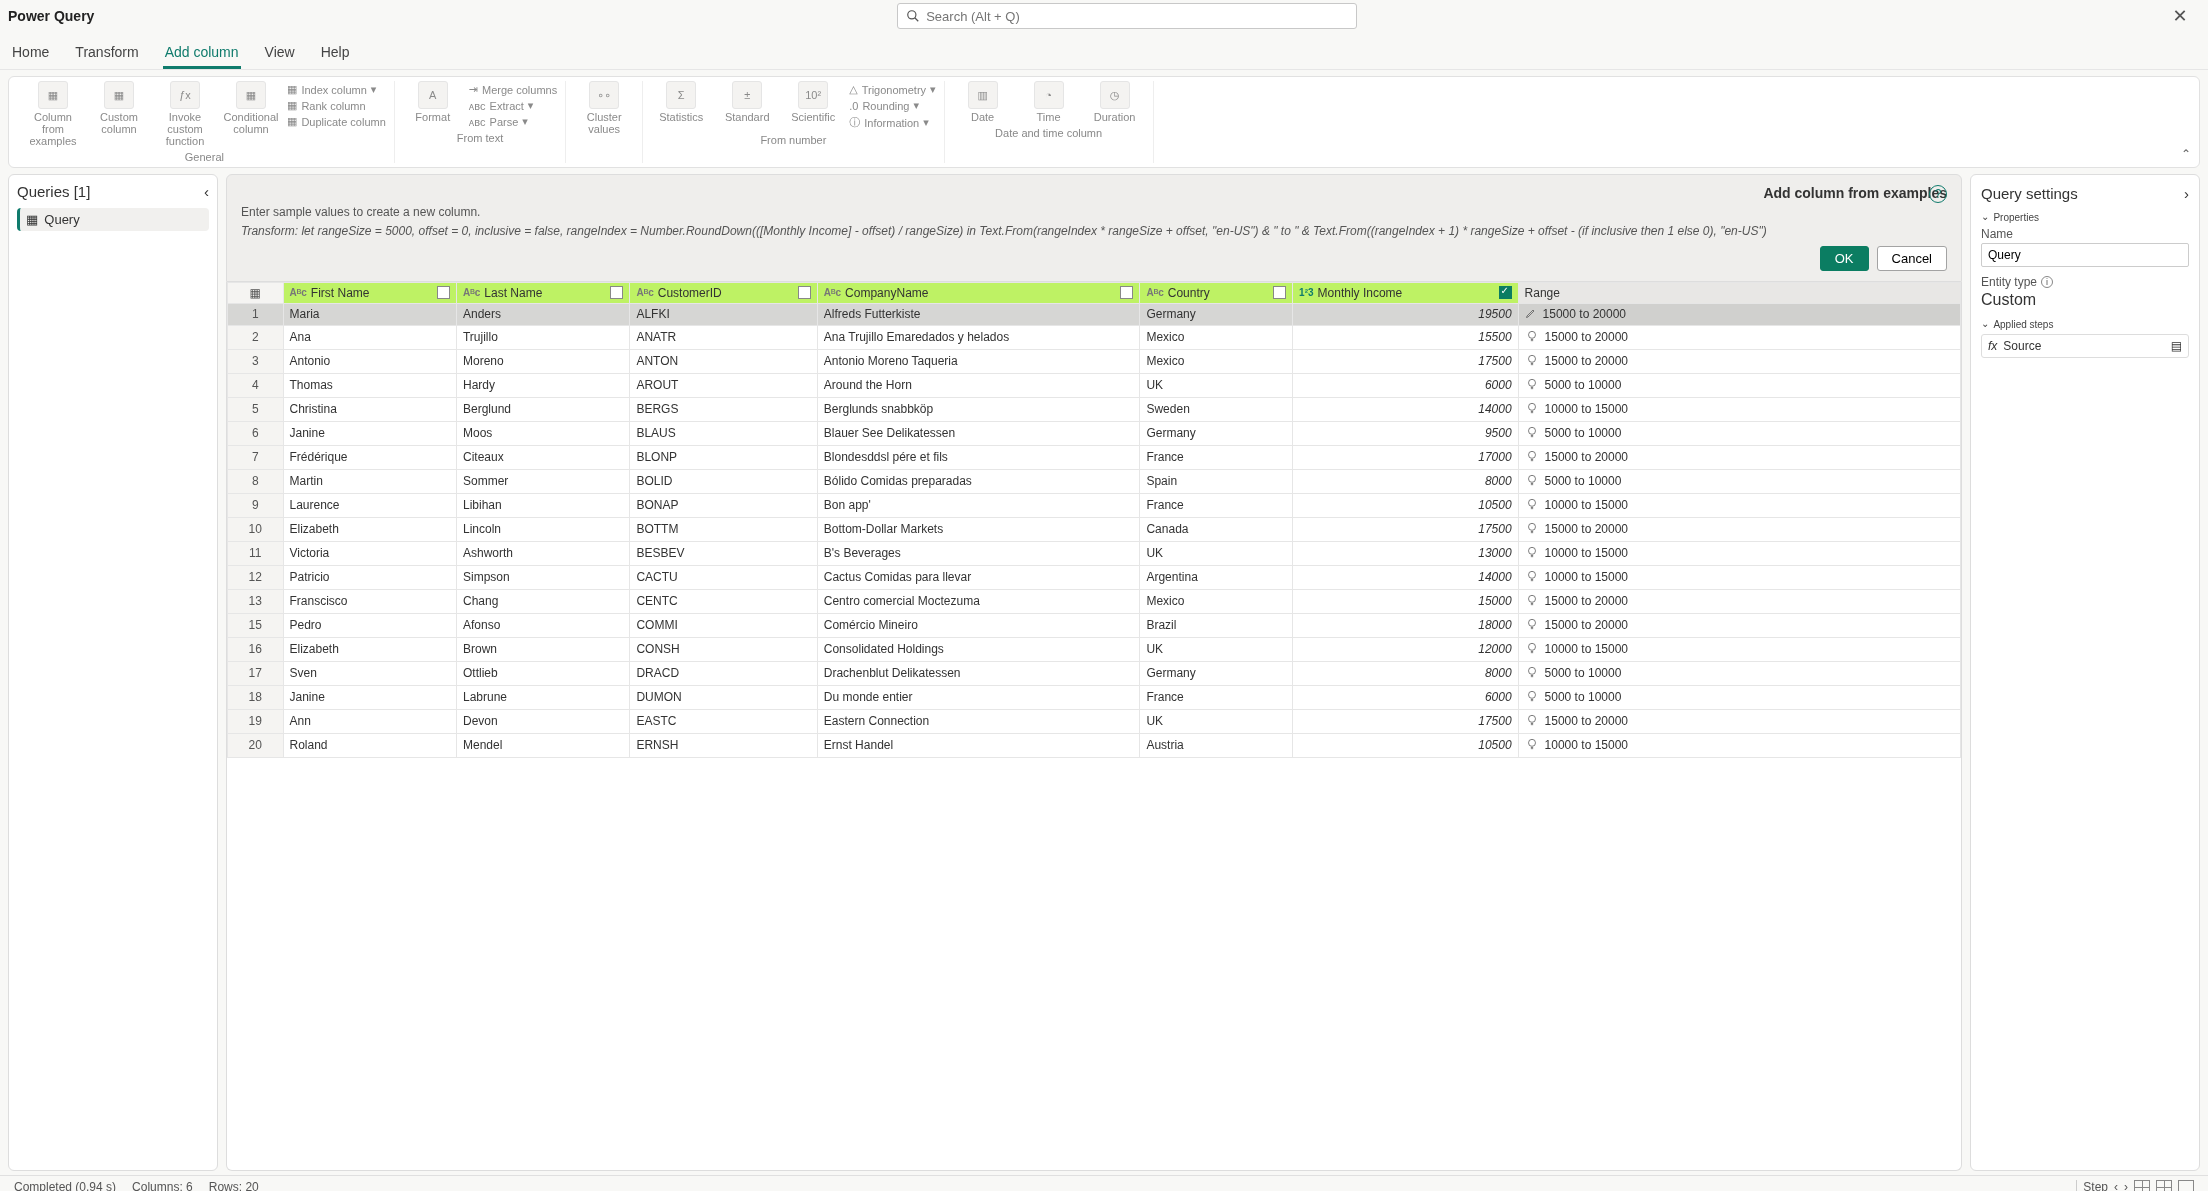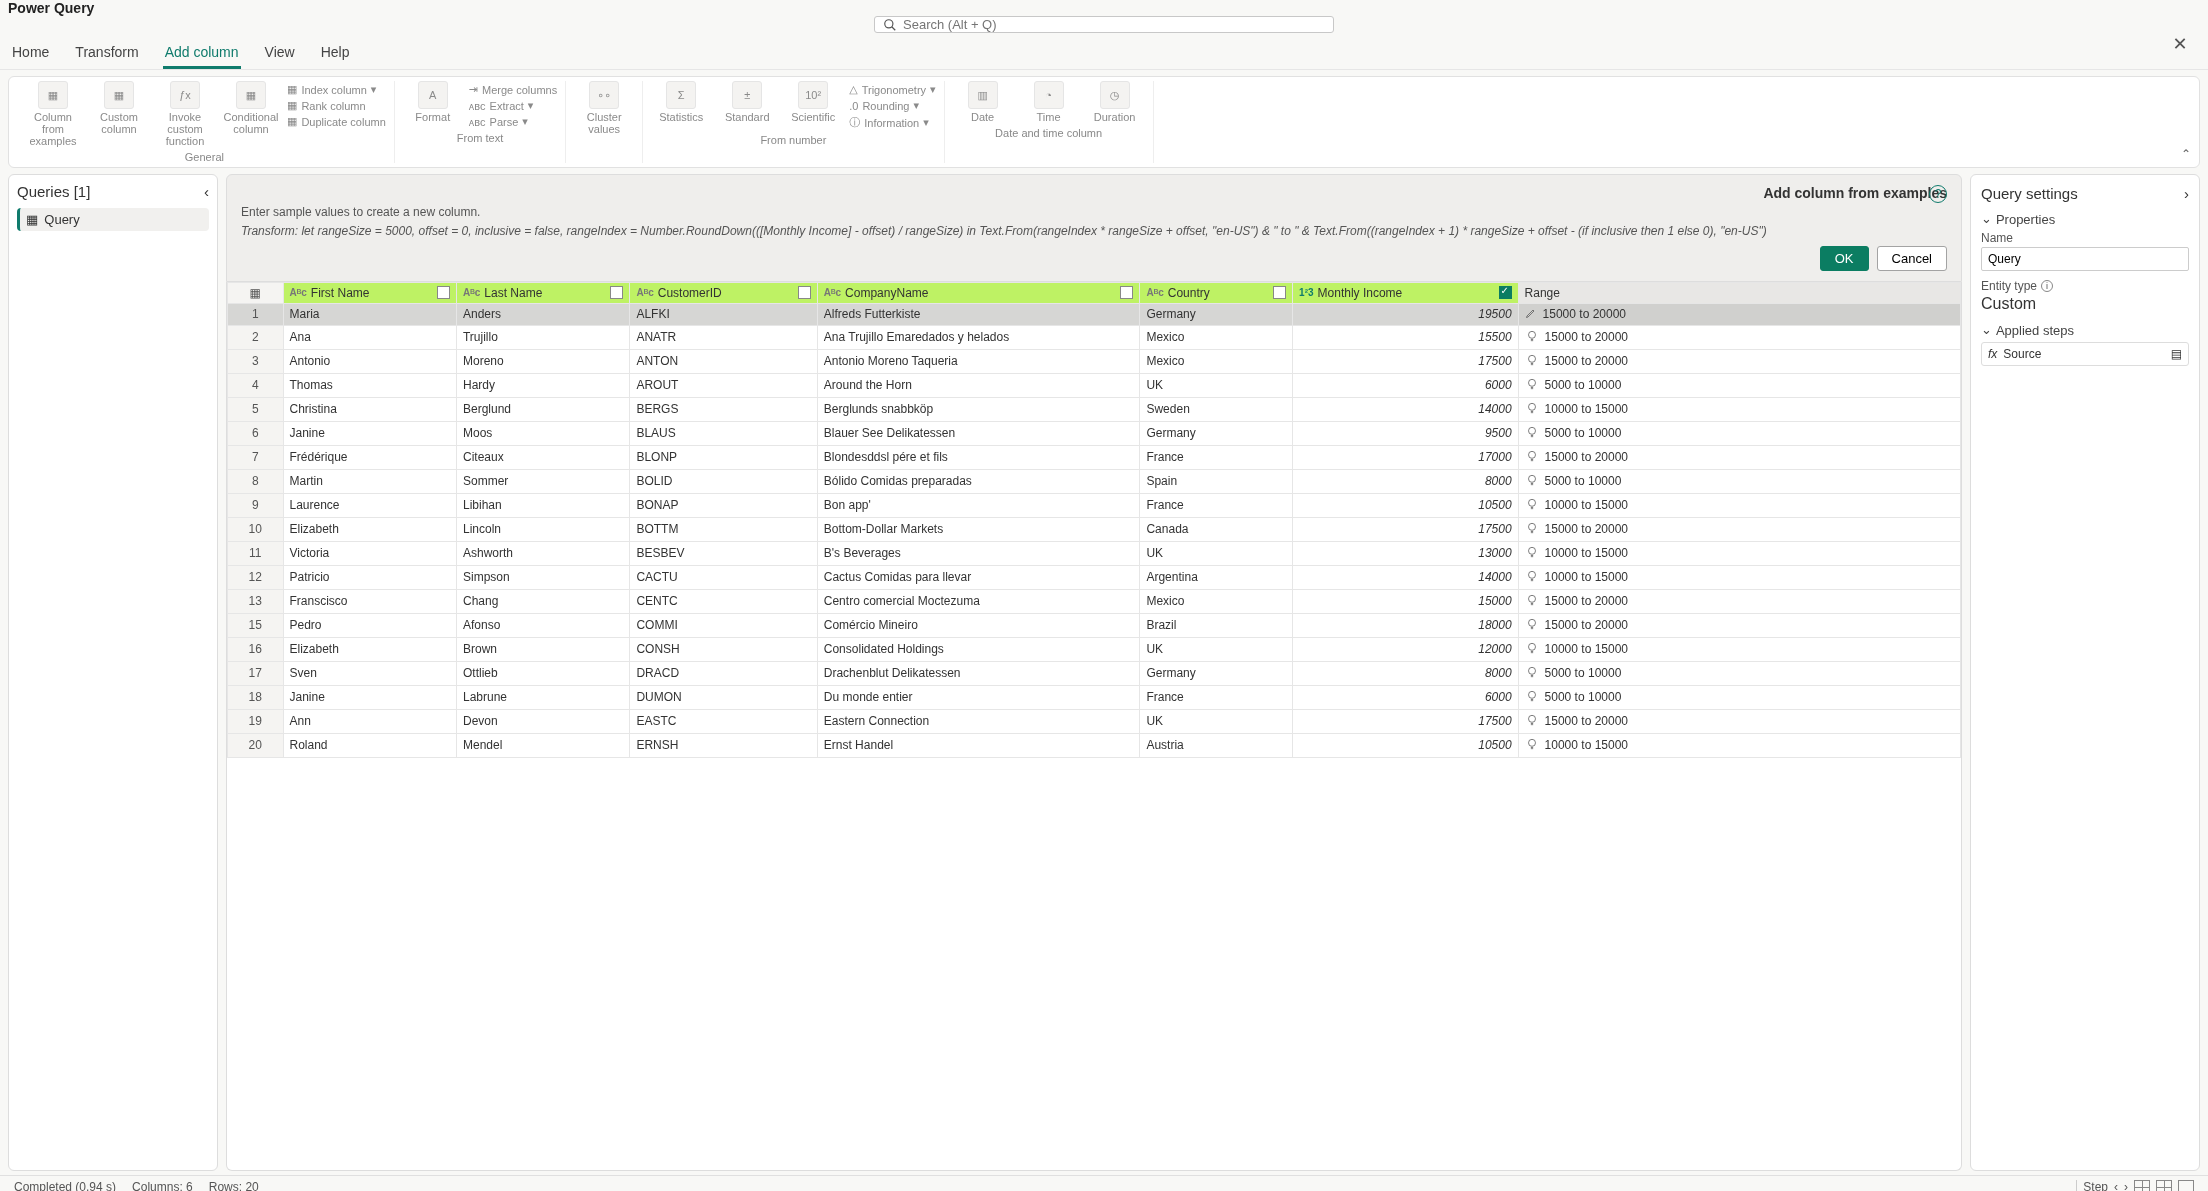--- a/index.html
+++ b/index.html
@@ -1,17 +1,17 @@
 <!DOCTYPE html>
 <html><head>
 <meta charset="utf-8">
 <style>
   * { box-sizing: border-box; margin: 0; padding: 0; font-family: "Segoe UI", Arial, sans-serif; }
   body { background: #f8f8f6; color: #333; font-size: 12px; overflow: hidden; }
-  .title-bar { display:flex; align-items:center; height:32px; padding:0 8px; background:#f8f8f6;flex-direction:column;}
+  .title-bar { display:flex; align-items:center; height:32px; padding:0 8px; background:#f8f8f6;}
   .title-bar .title { font-weight:600; font-size:14px; color:#222; margin-right:auto;}
   .search-box { width:460px; height:26px; border:1px solid #c8c8c8; border-radius:3px; background:#fff; display:flex; align-items:center; padding:0 8px; margin:0 auto; }
   .search-box svg { width:14px; height:14px; margin-right:6px; fill:none; stroke:#555; stroke-width:2; }
   .search-box input { border:none; outline:none; flex:1; font-size:13px; color:#555;}
   .close-x { margin-left:auto; width:40px; text-align:center; font-size:18px; color:#555; cursor:pointer;}
   .tabs { display:flex; gap:22px; padding:6px 10px 0; border-bottom:1px solid #e6e6e6;}
   .tab { padding:6px 2px; font-size:14px; color:#444; cursor:pointer; border-bottom:3px solid transparent;}
   .tab.active { color:#0f7b6c; border-bottom-color:#0f7b6c; font-weight:500;}
   .ribbon { display:flex; background:#fff; border:1px solid #e1e1e1; border-radius:6px; margin:6px 8px; padding:4px 6px; position:relative; }
   .rgroup { display:flex; flex-direction:column; align-items:center; padding:0 8px; border-right:1px solid #eee; }
@@ -52,21 +52,21 @@
   .chk.on::after{content:"✓"; color:#fff; font-size:10px; position:absolute; top:-2px; left:1px;}
   .range-cell { display:flex; align-items:center; gap:6px;}
   .bulb { width:14px; height:14px; }
   .bulb circle{fill:none;stroke:#555;stroke-width:1.3;}
   .bulb line{stroke:#555;stroke-width:1.3;}
   tr.selected td { background:#d6d6d4;}
   tr.selected td.range-td { background:#d0d0ce; }
   .pencil { width:12px;height:12px; }
   .settings-panel { width:230px; background:#fff; border:1px solid #ddd; border-radius:6px; padding:10px;}
   .settings-panel h3 { font-size:15px; font-weight:400; display:flex; align-items:center; justify-content:space-between;}
-  .sec-h { font-size:13px; color:#444; margin:10px 0 4px; display:flex; align-items:flex-start; gap:4px; cursor:pointer;}
+  .sec-h { font-size:10px; color:#444; margin:10px 0 4px; display:flex; align-items:flex-start; gap:4px; cursor:pointer;}
   .sec-h::before { content:"⌄"; display:inline-block; transform:translateY(-1px);}
   .label { font-size:12px; color:#555; margin-bottom:2px;}
   .textbox { width:100%; border:1px solid #ccc; padding:4px 6px; border-radius:2px; font-size:12px;}
   .step { display:flex; align-items:center; gap:24px; padding:4px 6px; border:1px solid #ddd; border-radius:3px; font-size:12px; justify-content:space-between;}
   .status { display:flex; align-items:center; gap:16px; padding:4px 14px; font-size:12px; color:#555; border-top:1px solid #e0e0e0; background:#f8f8f6;}
   .status .right { margin-left:auto; display:flex; gap:6px; align-items:center;}
   .mini { width:16px; height:14px; border:1px solid #888; display:inline-block; position:relative;}
   .mini.g::before,.mini.g::after{content:"";position:absolute;background:#888;}
   .mini.g::before{left:50%;top:0;width:1px;height:100%;}
   .mini.g::after{top:50%;left:0;height:1px;width:100%;}

